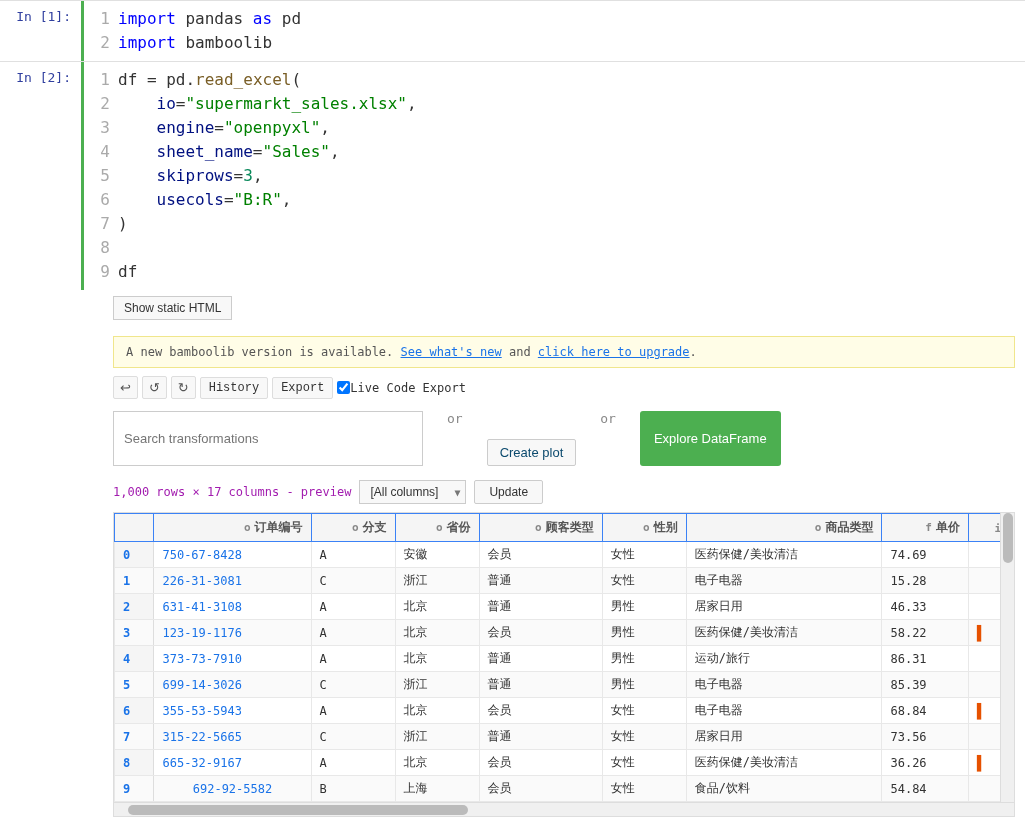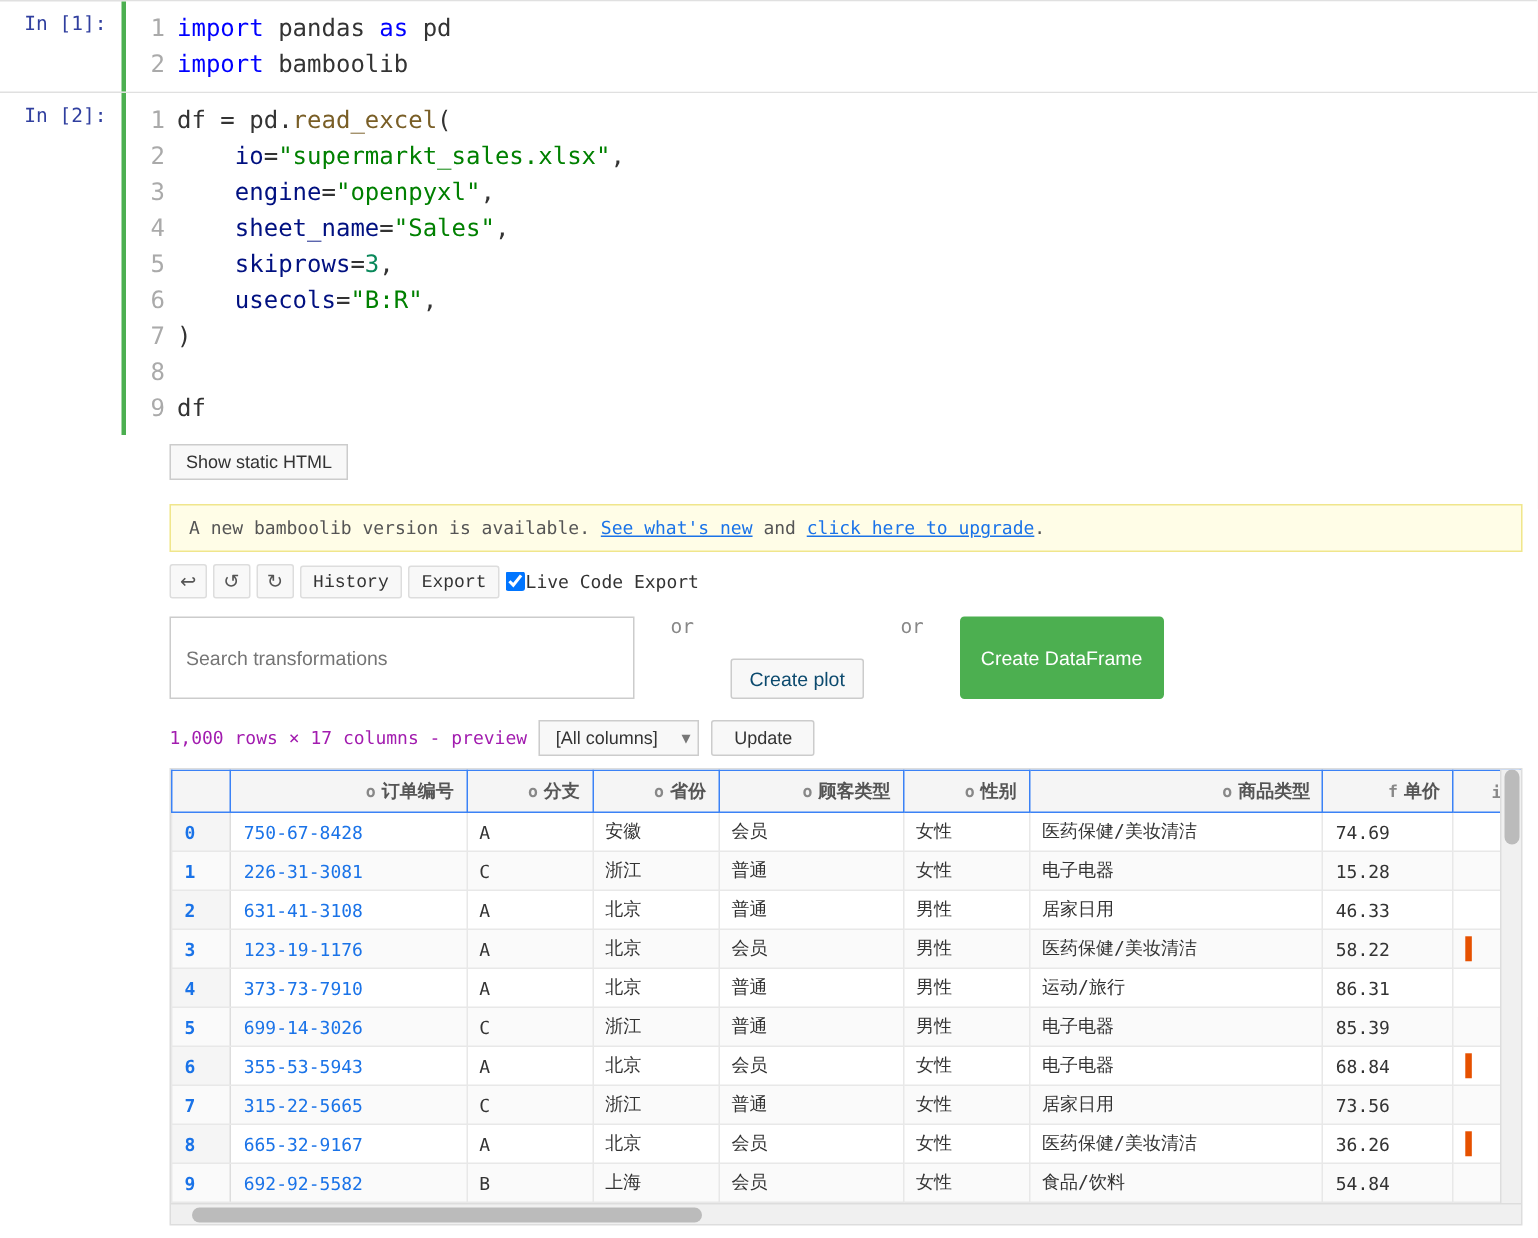--- a/index.html
+++ b/index.html
@@ -406,21 +406,21 @@
         <input type="checkbox" checked="" style="">
         <span>Live Code Export</span>
       </label>
     </div>
 
     <div class="search-plot-row">
       <input class="search-input" type="text" placeholder="Search transformations" style="">
       <span class="or-text">or</span>
       <button class="create-plot-btn">Create plot</button>
       <span class="or-text">or</span>
-      <button class="explore-btn">Create DataFrame</button>
+      <button class="explore-btn">Explore DataFrame</button>
     </div>
 
     <div class="data-info-row">
       <span class="data-info-text">1,000 rows × 17 columns - preview</span>
       <div class="columns-select-wrap">
         <select class="columns-select">
           <option>[All columns]</option>
         </select>
         <span class="select-arrow">▼</span>
       </div>
@@ -538,21 +538,21 @@
                 <td>A</td>
                 <td>北京</td>
                 <td>会员</td>
                 <td>女性</td>
                 <td>医药保健/美妆清洁</td>
                 <td>36.26</td>
                 <td><span style="color:#e65100;font-size:14px;">▌</span></td>
               </tr>
               <tr>
                 <td class="index-col" style="color: rgb(26, 115, 232); font-weight: bold;">9</td>
-                <td style="color: rgb(26, 115, 232);">692-92-5582</td>
+                <td style="color: rgb(26, 115, 232); text-align: center;">692-92-5582</td>
                 <td>B</td>
                 <td>上海</td>
                 <td>会员</td>
                 <td>女性</td>
                 <td>食品/饮料</td>
                 <td>54.84</td>
                 <td></td>
               </tr>
             </tbody>
         </table>

